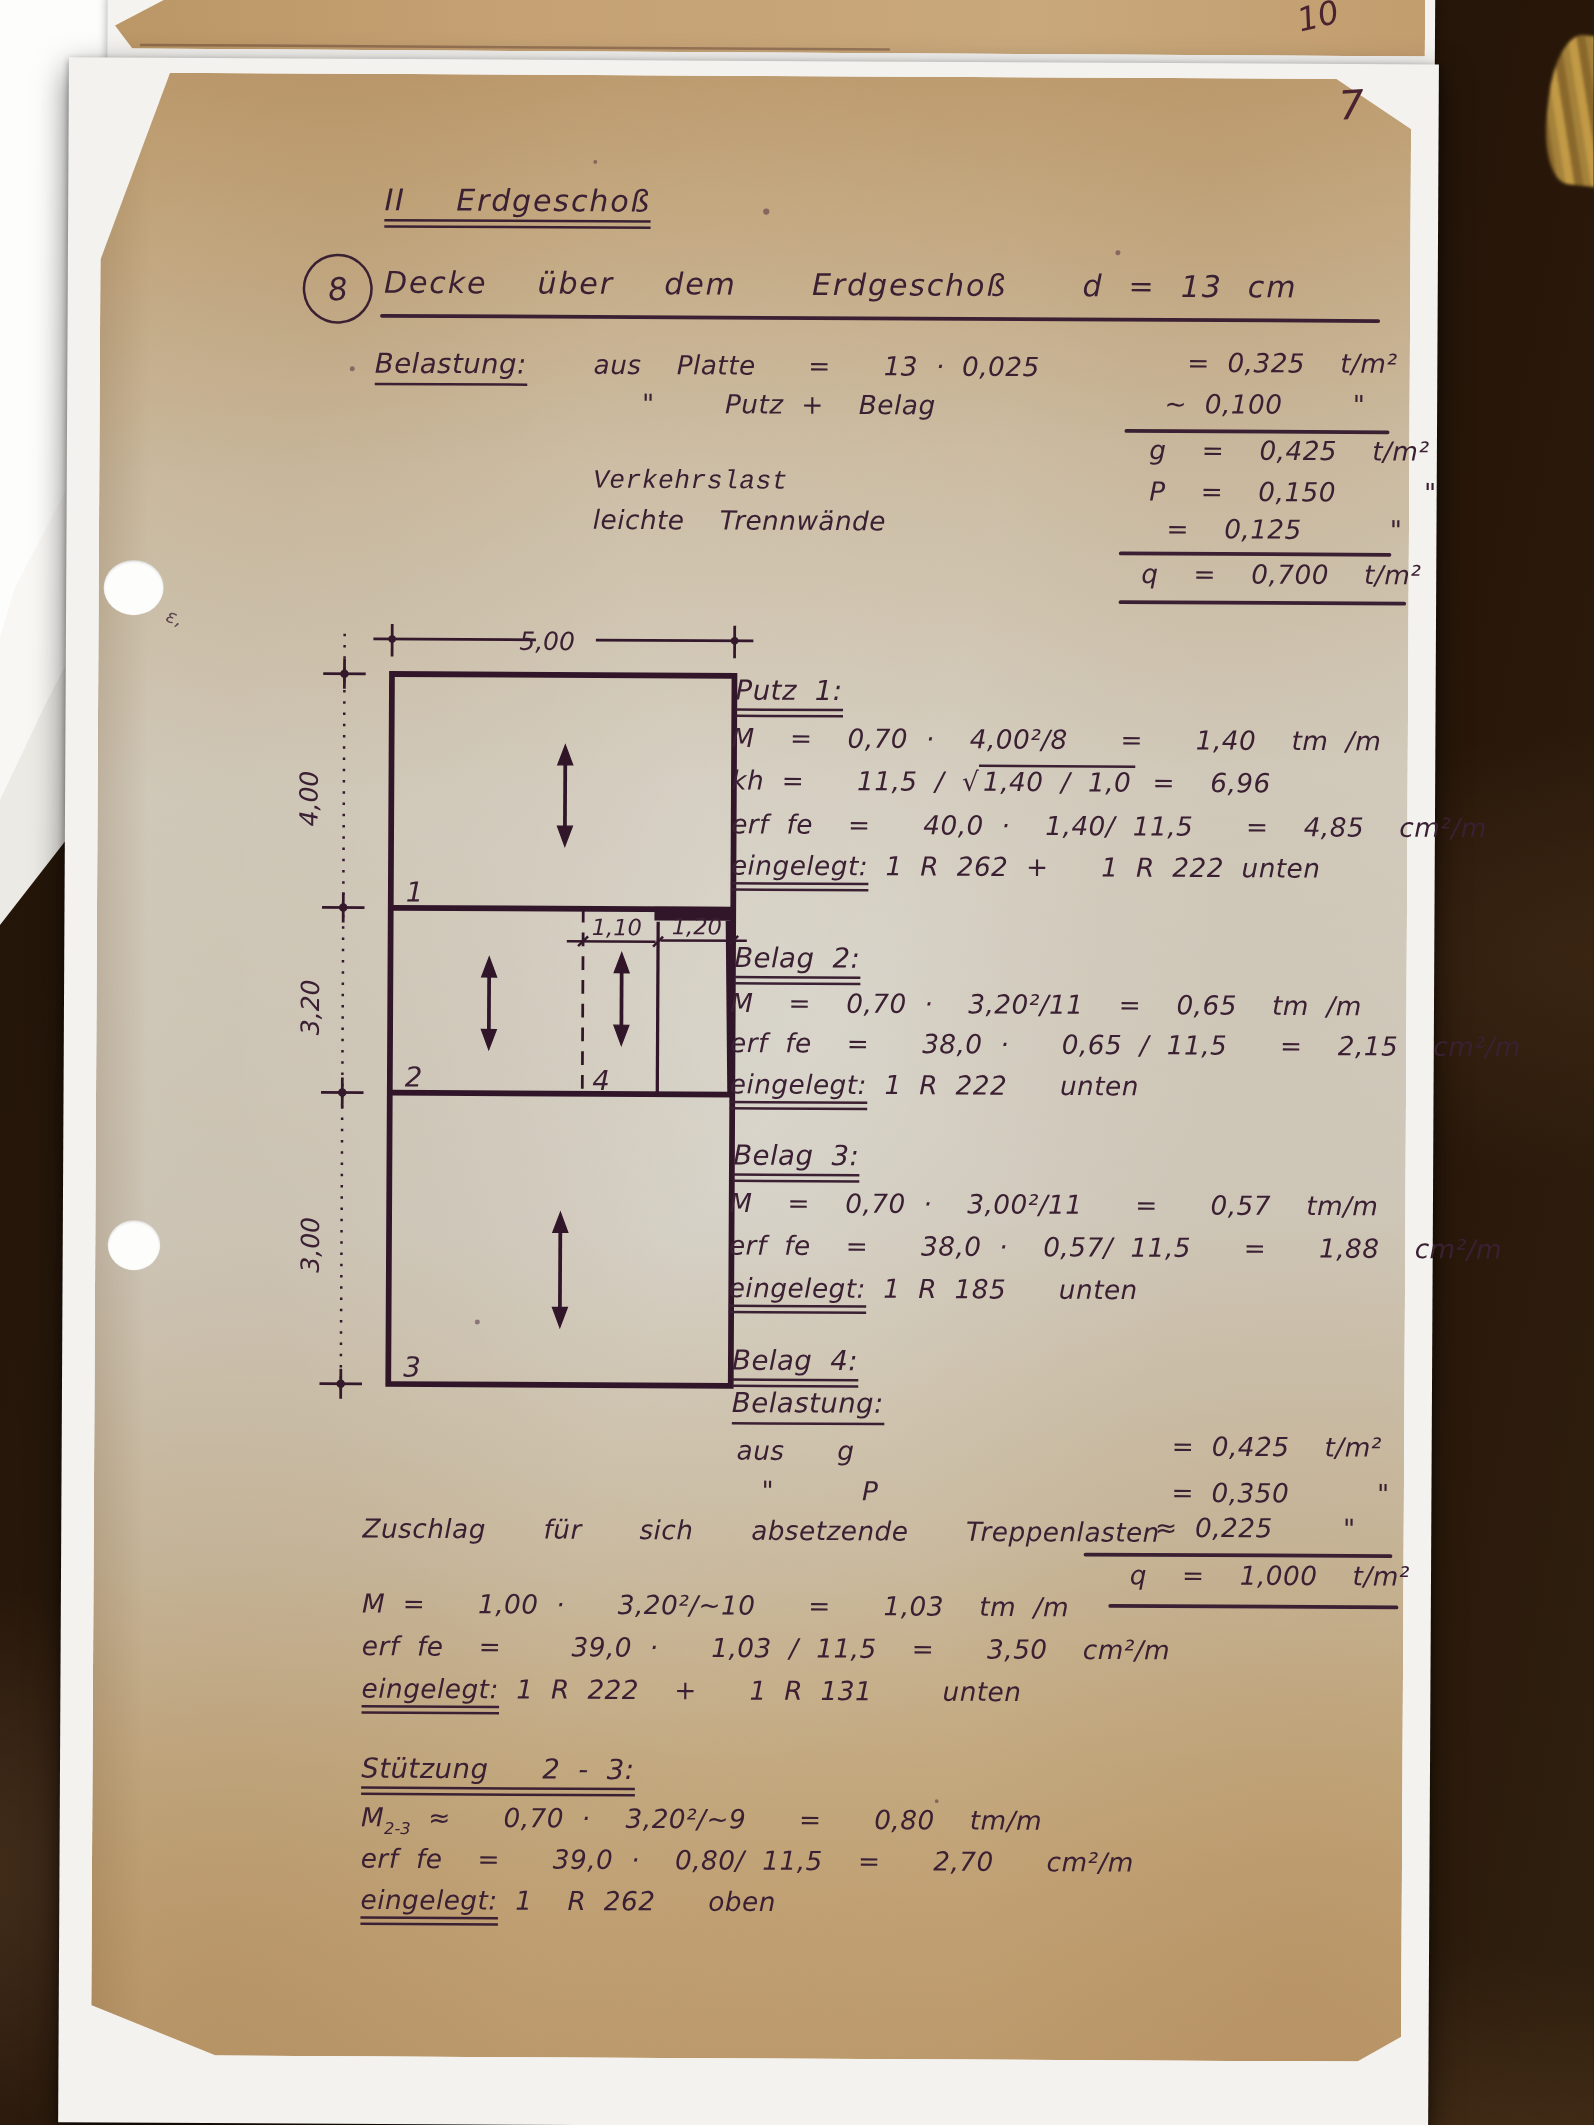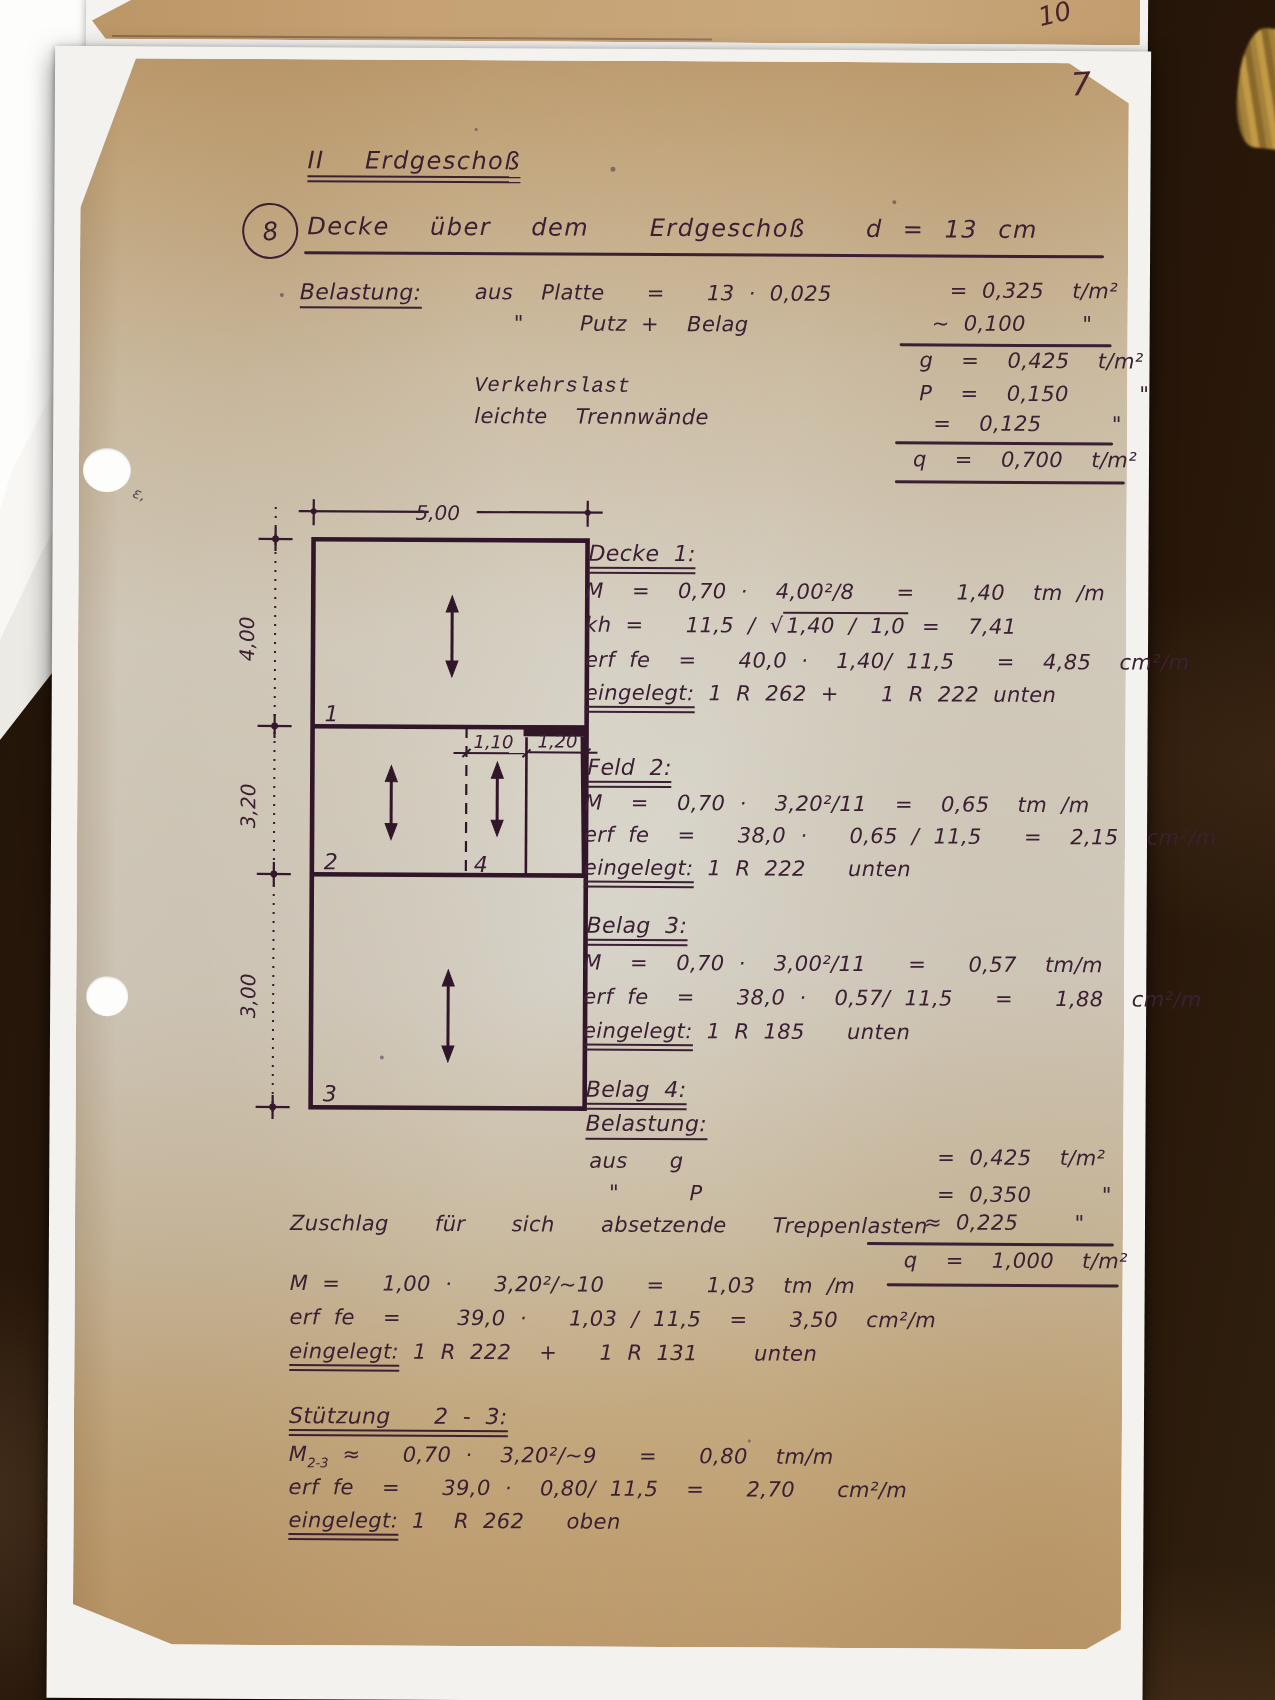--- a/index.html
+++ b/index.html
@@ -191,27 +191,27 @@
         <text x="27" y="537" text-anchor="middle" transform="rotate(-90 27 537)">3,00</text>
         <text x="264" y="288" text-anchor="middle" font-size="18">1,10</text>
         <text x="328" y="287" text-anchor="middle" font-size="18">1,20</text>
         <text x="95" y="262" font-size="22">1</text>
         <text x="95" y="410" font-size="22">2</text>
         <text x="245" y="412" font-size="22">4</text>
         <text x="95" y="642" font-size="22">3</text>
       </g>
     </svg>
 
-    <div class="hw hd" style="left:536px;top:492px;"><span class="dul">Decke 1:</span></div>
+    <div class="hw hd" style="left:536px;top:492px;"><span class="dul">Putz 1:</span></div>
     <div class="hw" style="left:533px;top:530px;">M  =  0,70 ·  4,00²/8   =   1,40  tm /m</div>
-    <div class="hw" style="left:533px;top:564px;"><span>kh =   11,5 / √</span><span class="rad">1,40 / 1,0</span><span class="gap">=  7,41</span></div>
+    <div class="hw" style="left:533px;top:564px;"><span>kh =   11,5 / √</span><span class="rad">1,40 / 1,0</span><span class="gap">=  6,96</span></div>
     <div class="hw" style="left:533px;top:599px;">erf fe  =   40,0 ·  1,40/ 11,5   =  4,85  cm²/m</div>
     <div class="hw" style="left:533px;top:632px;"><span class="dul">eingelegt:</span><span class="gap">1 R 262 +   1 R 222 unten</span></div>
 
-    <div class="hw hd" style="left:536px;top:706px;"><span class="dul">Feld 2:</span></div>
+    <div class="hw hd" style="left:536px;top:706px;"><span class="dul">Belag 2:</span></div>
     <div class="hw" style="left:533px;top:742px;">M  =  0,70 ·  3,20²/11  =  0,65  tm /m</div>
     <div class="hw" style="left:533px;top:774px;">erf fe  =   38,0 ·   0,65 / 11,5   =  2,15  cm²/m</div>
     <div class="hw" style="left:533px;top:807px;"><span class="dul">eingelegt:</span><span class="gap">1 R 222   unten</span></div>
 
     <div class="hw hd" style="left:536px;top:864px;"><span class="dul">Belag 3:</span></div>
     <div class="hw" style="left:533px;top:902px;">M  =  0,70 ·  3,00²/11   =   0,57  tm/m</div>
     <div class="hw" style="left:533px;top:936px;">erf fe  =   38,0 ·  0,57/ 11,5   =   1,88  cm²/m</div>
     <div class="hw" style="left:533px;top:970px;"><span class="dul">eingelegt:</span><span class="gap">1 R 185   unten</span></div>
 
     <div class="hw hd" style="left:536px;top:1028px;"><span class="dul">Belag 4:</span></div>

